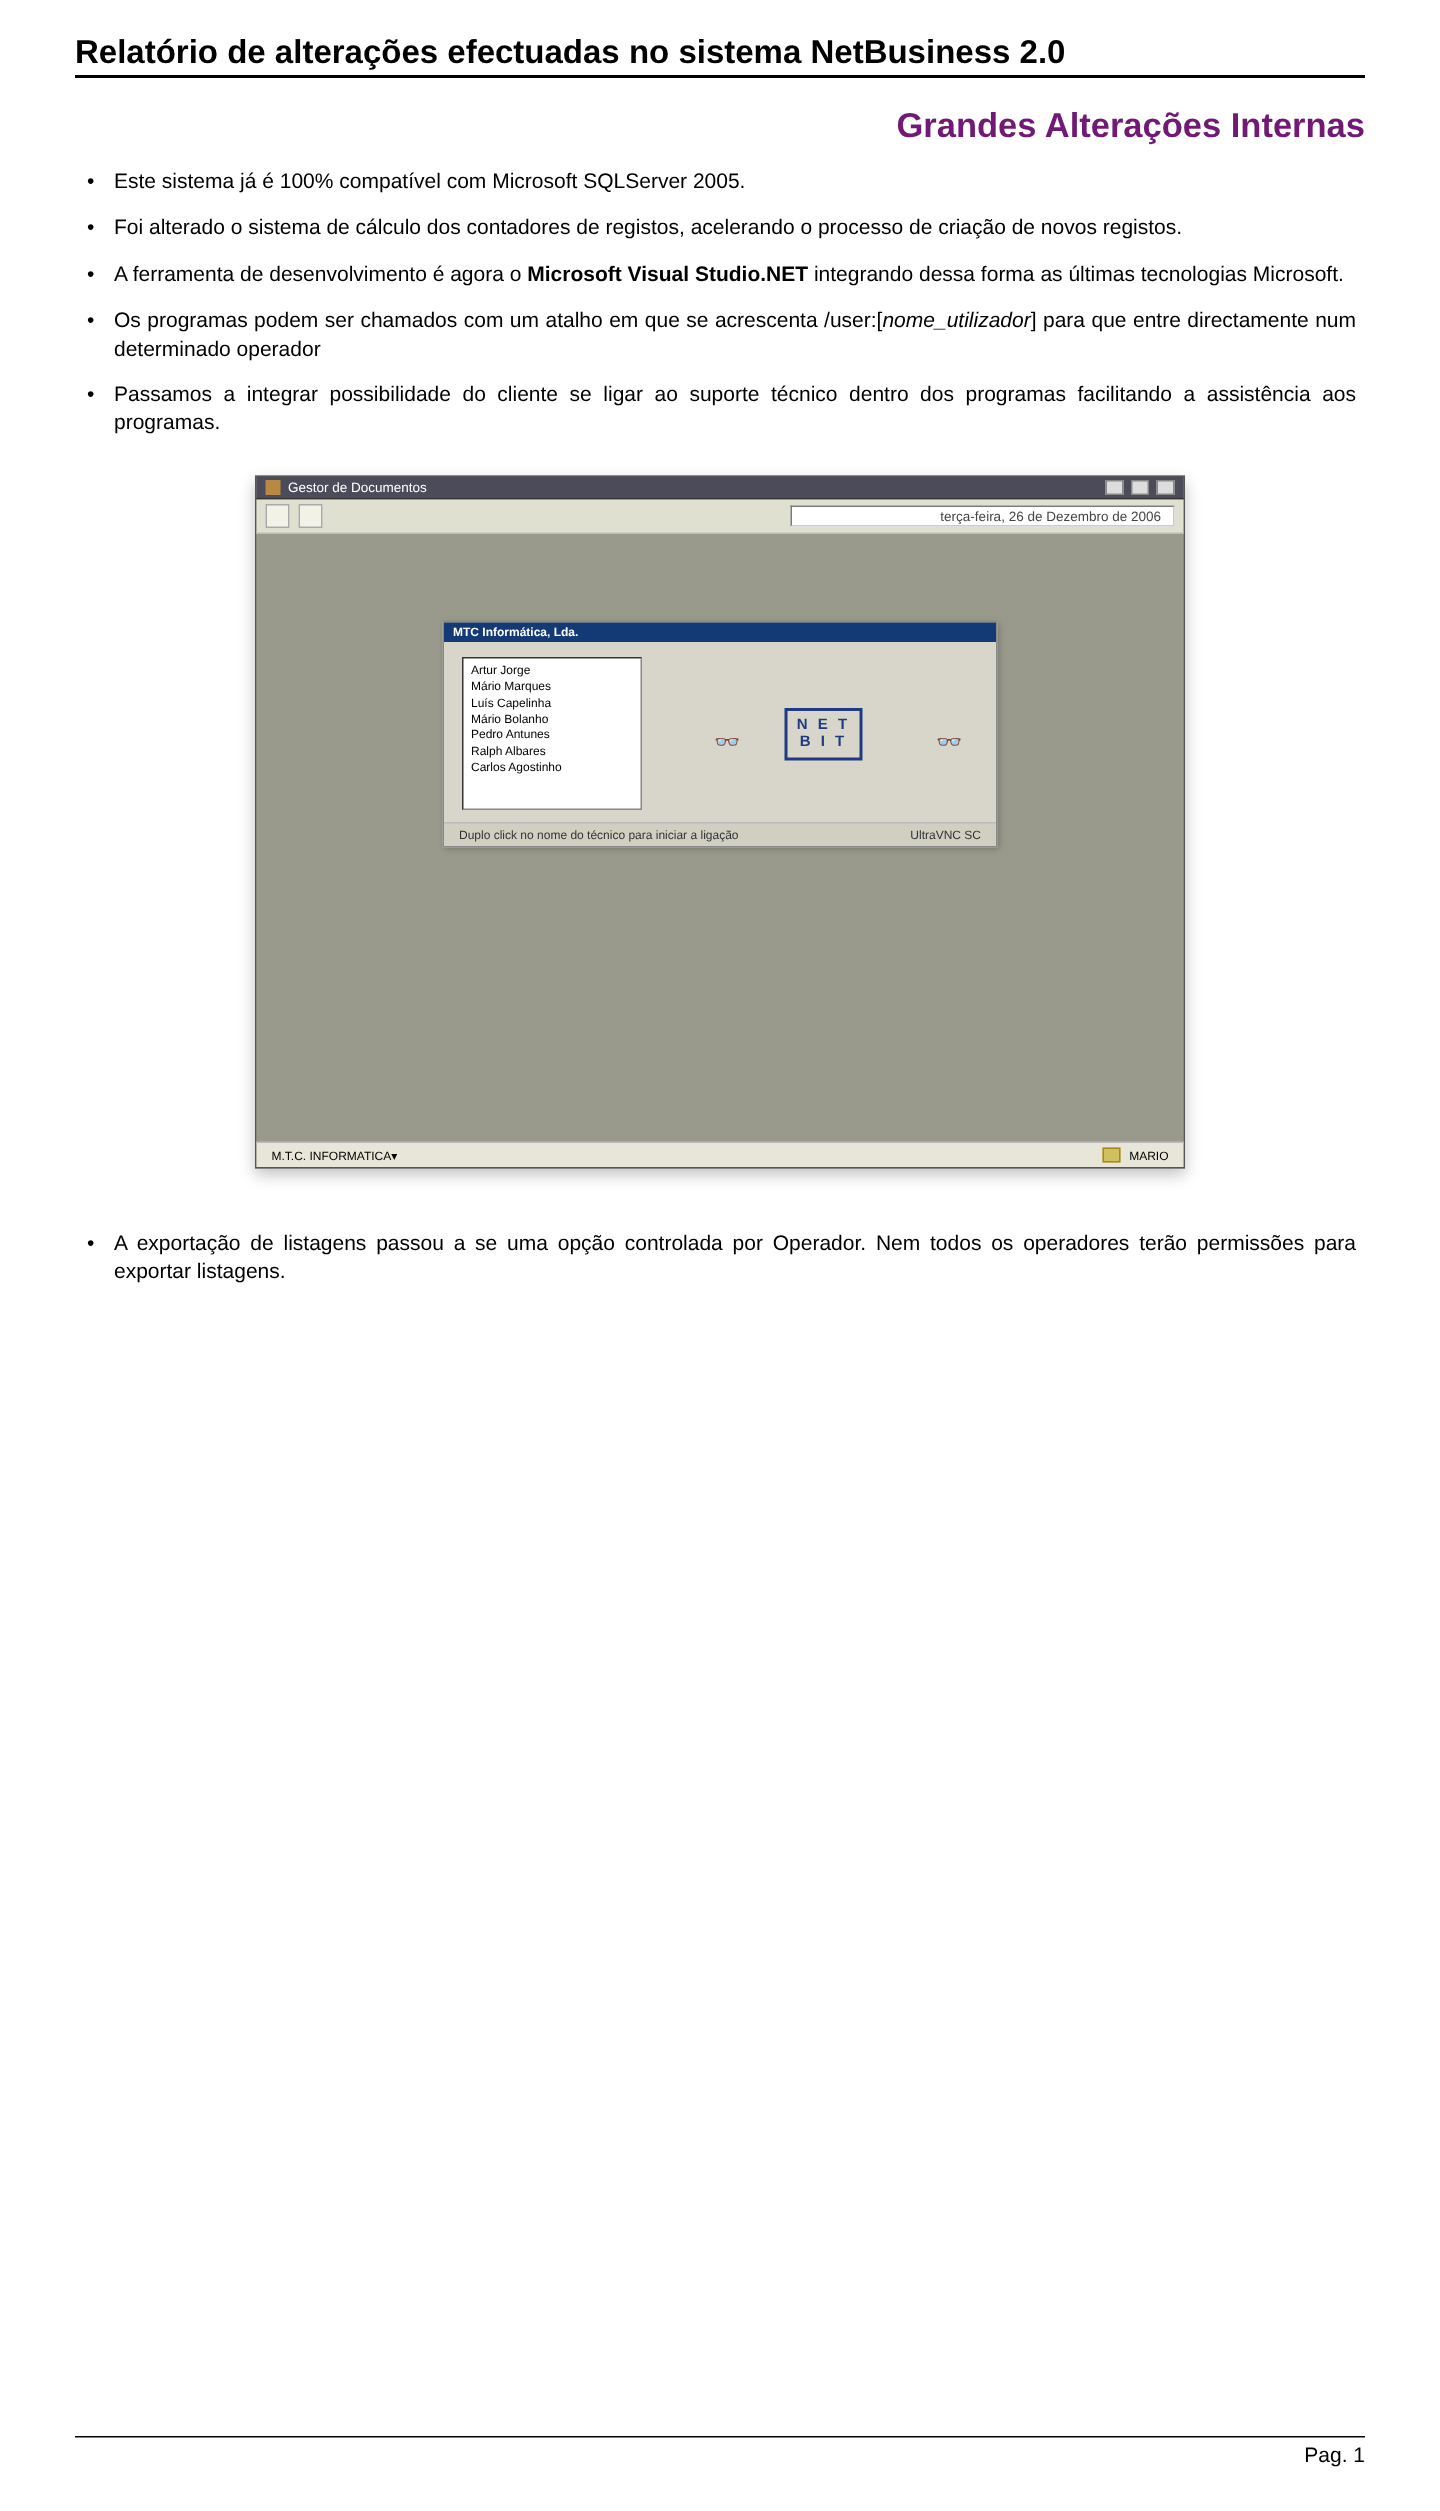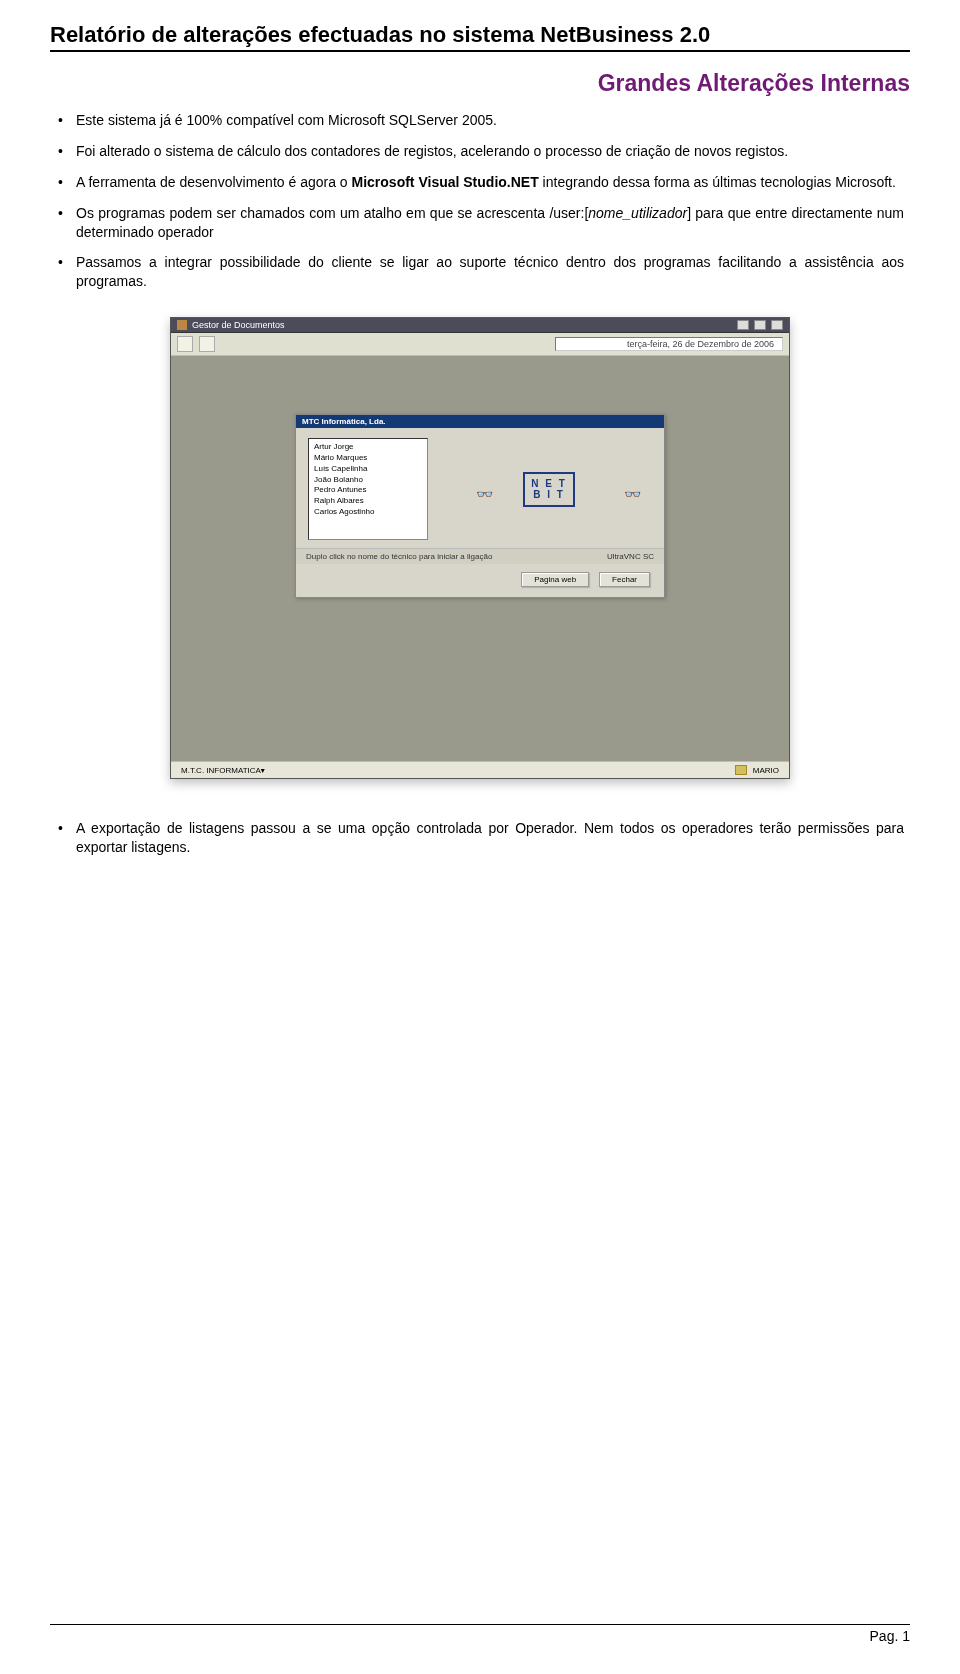--- a/index.html
+++ b/index.html
@@ -239,52 +239,48 @@
         <span>Gestor de Documentos</span>
         <span class="tb-spacer"></span>
         <span class="tb-ctrl"></span>
         <span class="tb-ctrl"></span>
         <span class="tb-ctrl"></span>
       </div>
       <div class="toolbar">
         <span class="tool-btn"></span>
         <span class="tool-btn"></span>
         <span class="tool-sep"></span>
-        <div class="date-bar" style="width:228px">terça-feira, 26 de Dezembro de 2006</div>
+        <div class="date-bar" style="width:256px">terça-feira, 26 de Dezembro de 2006</div>
       </div>
       <div class="workspace">
         <div class="inner-window">
           <div class="inner-titlebar">MTC Informática, Lda.</div>
           <div class="inner-body">
             <div class="listbox">
               <div>Artur Jorge</div>
               <div>Mário Marques</div>
               <div>Luís Capelinha</div>
-              <div>João Bolanho</div>
+              <div>Mário Bolanho</div>
               <div>Pedro Antunes</div>
               <div>Ralph Albares</div>
               <div>Carlos Agostinho</div>
             </div>
             <div class="logo-area">
               <span class="glasses gl-left">👓</span>
               <div class="logo-box">
                 <div>N E T</div>
                 <div>B I T</div>
               </div>
               <span class="glasses gl-right">👓</span>
             </div>
           </div>
           <div class="inner-status">
             <span>Duplo click no nome do técnico para iniciar a ligação</span>
             <span>UltraVNC SC</span>
           </div>
-          <div class="inner-buttons">
-            <button class="btn">Pagina web</button>
-            <button class="btn">Fechar</button>
-          </div>
         </div>
       </div>
       <div class="app-statusbar">
         <span>M.T.C. INFORMATICA  </span>
           <span>▾</span>
         <span class="sb-sep"></span>
         <span class="sb-icon"></span>
         <span>MARIO</span>
       </div>
     </div>

